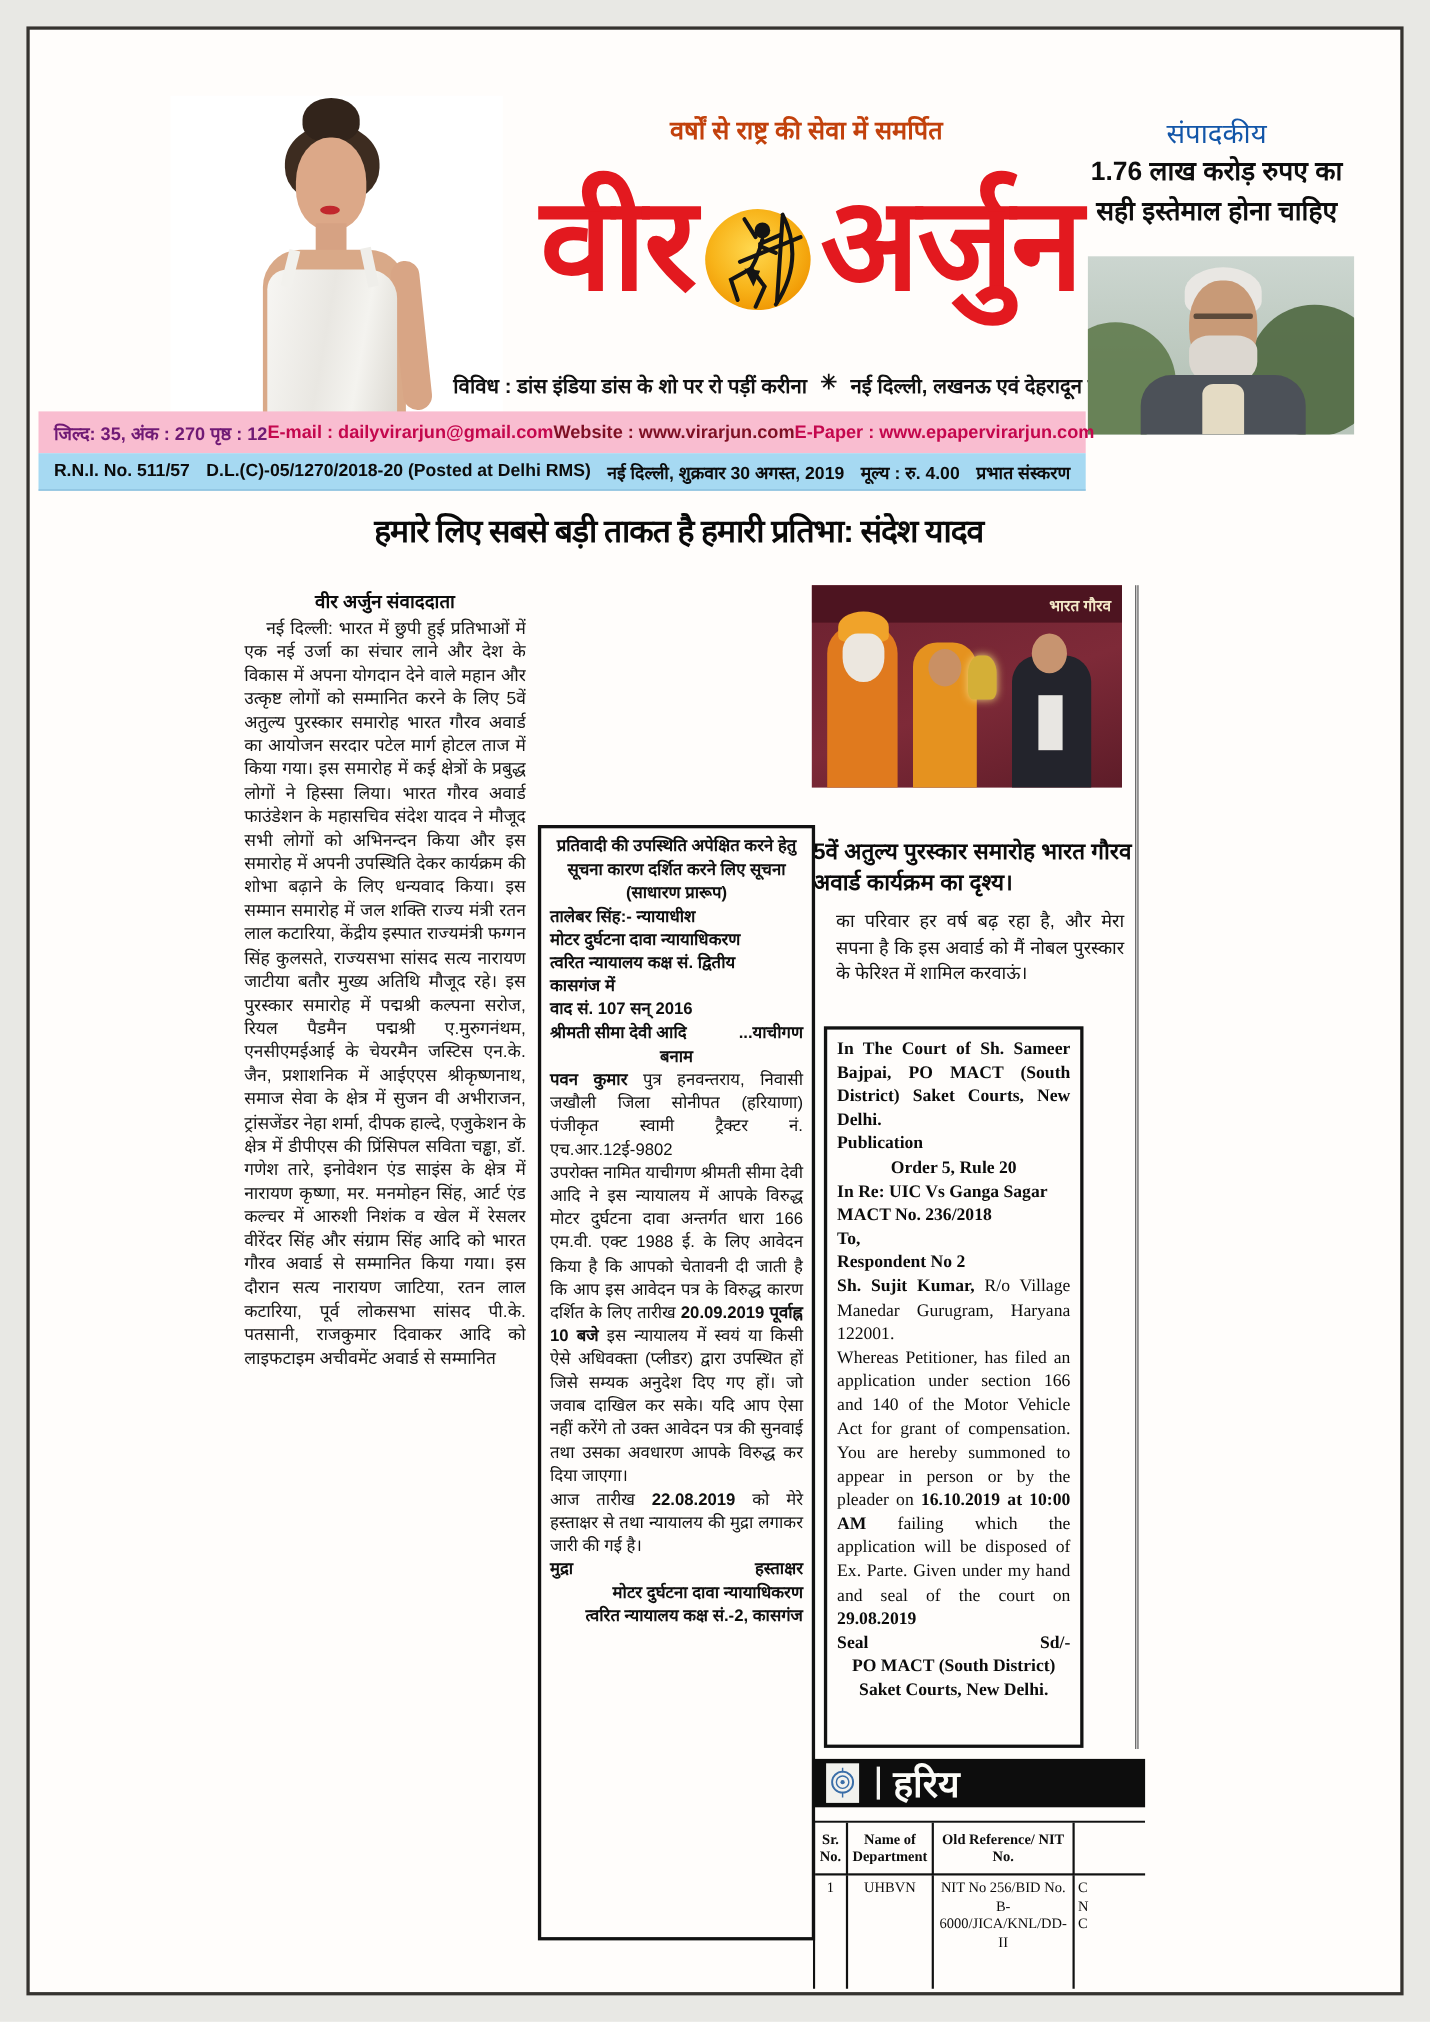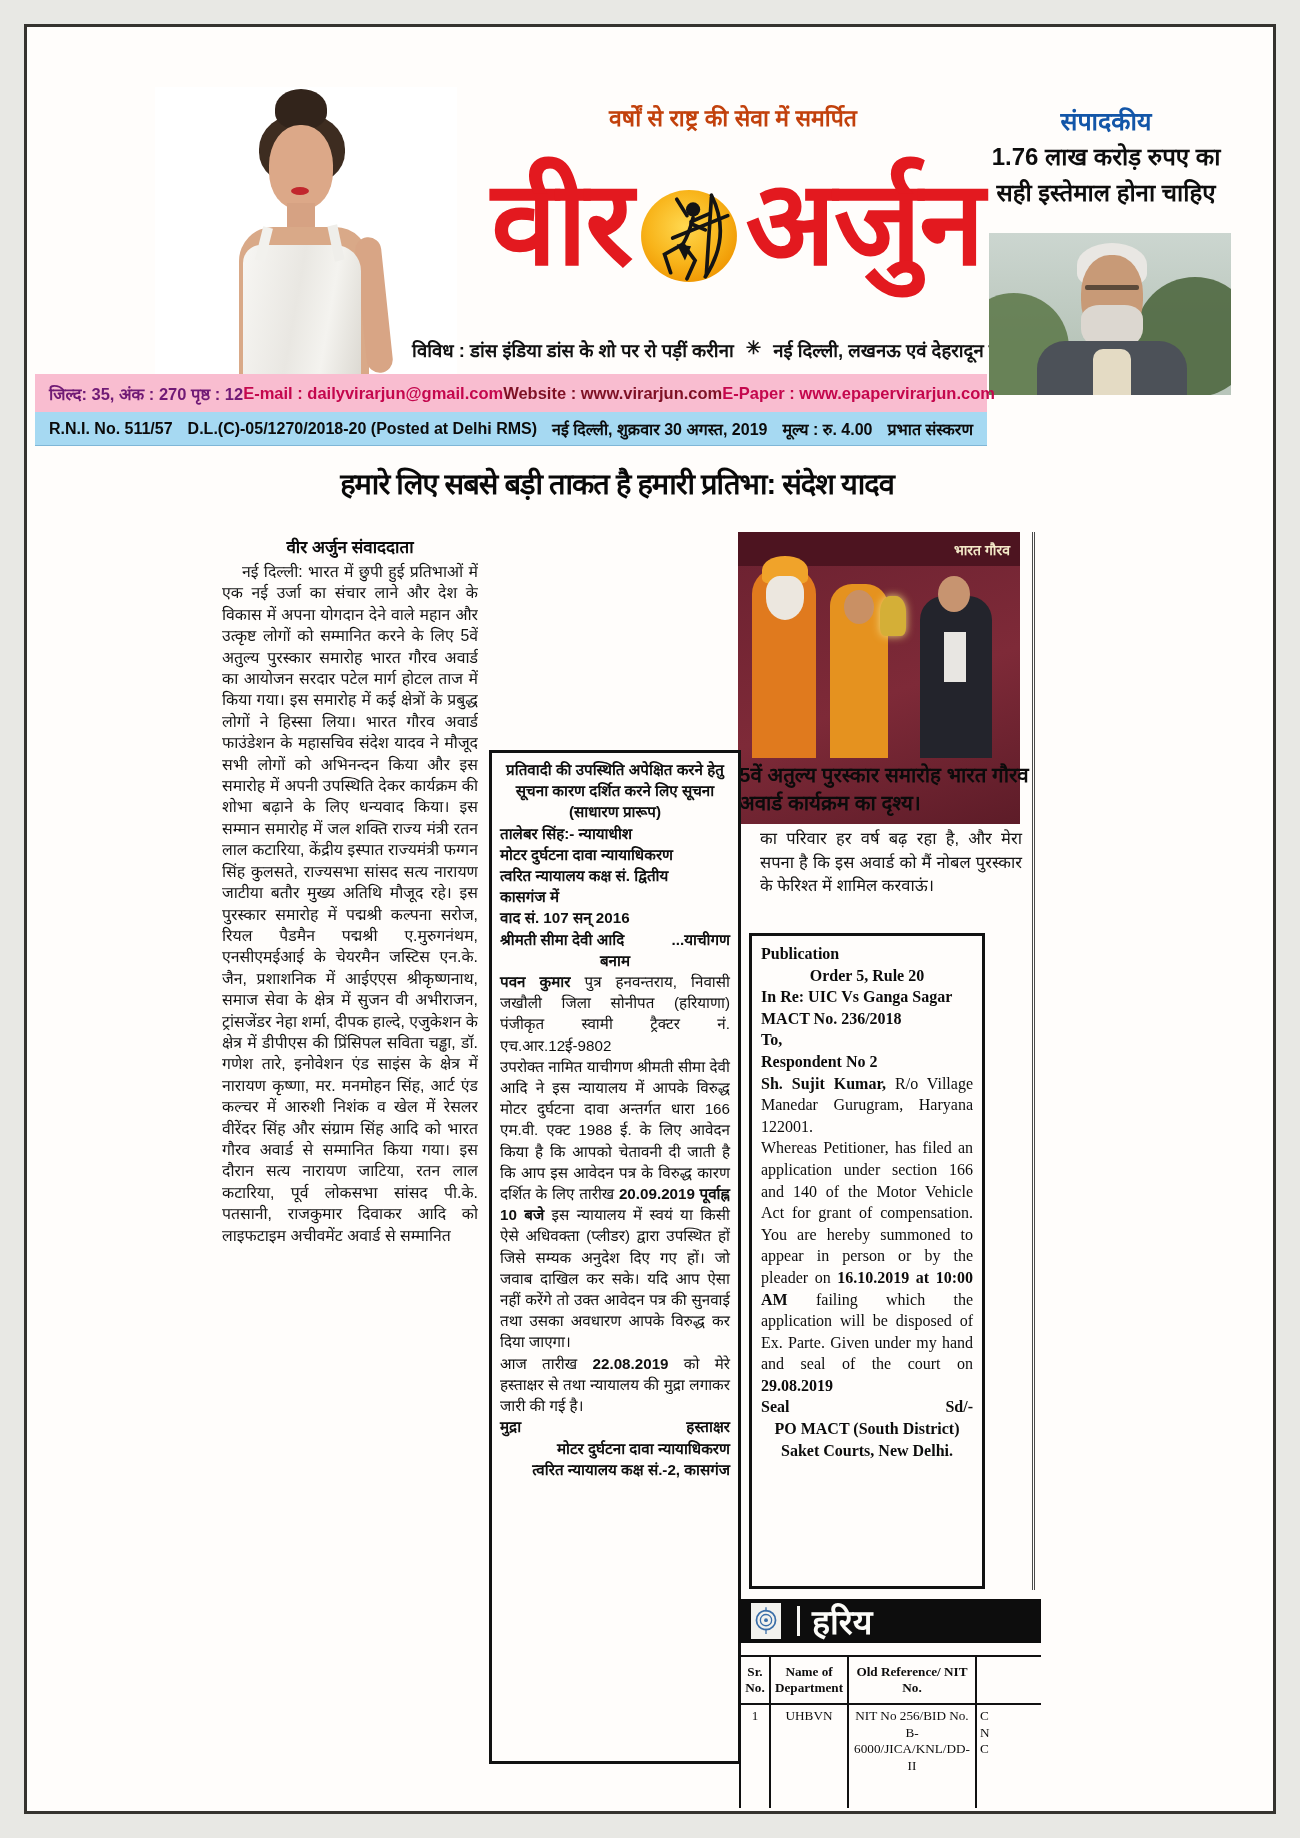--- a/index.html
+++ b/index.html
@@ -27,21 +27,21 @@
   .k-strap{position:absolute;left:104px;top:140px;width:10px;height:34px;background:#f2f1ed;transform:rotate(14deg);}
   .k-strap2{position:absolute;left:176px;top:138px;width:10px;height:36px;background:#efeeea;transform:rotate(-12deg);}
   .k-arm{position:absolute;left:206px;top:150px;width:26px;height:136px;background:#d8a585;border-radius:14px;transform:rotate(-6deg);}
 
   .tagline{left:468px;top:74px;width:476px;text-align:center;font-size:23px;font-weight:700;color:#c2410c;}
   .title-row{left:420px;top:96px;width:580px;height:200px;display:flex;align-items:center;justify-content:center;gap:6px;}
   .title-word{color:#e3191f;font-size:118px;font-weight:800;line-height:170px;letter-spacing:-2px;}
   .logo-wrap{width:102px;height:102px;flex:0 0 auto;margin-top:26px;}
   .strapline{left:446px;top:310px;width:530px;display:flex;justify-content:center;gap:12px;font-size:18.5px;font-weight:700;color:#111;white-space:nowrap;}
 
-  .ed-label{left:948px;top:76px;width:262px;text-align:center;font-size:25px;font-weight:700;color:#1356a8;}
+  .ed-label{left:948px;top:76px;width:262px;text-align:center;font-size:25px;font-weight:400;color:#1356a8;}
   .ed-headline{left:938px;top:112px;width:282px;text-align:center;font-size:24px;font-weight:800;color:#0d0d0d;line-height:36px;}
   .ed-photo{left:962px;top:206px;width:242px;height:162px;overflow:hidden;background:linear-gradient(#ccd6d0,#b8c5ba 70%);}
   .m-tree1{position:absolute;left:-30px;top:60px;width:110px;height:110px;background:#54703f;border-radius:50%;opacity:.8;}
   .m-tree2{position:absolute;right:-24px;top:44px;width:120px;height:120px;background:#486238;border-radius:50%;opacity:.85;}
   .m-hair{position:absolute;left:88px;top:10px;width:70px;height:44px;background:#e9e7e3;border-radius:50% 50% 30% 30%;}
   .m-face{position:absolute;left:92px;top:22px;width:62px;height:84px;background:#c89a77;border-radius:46%;}
   .m-glasses{position:absolute;left:96px;top:52px;width:54px;height:5px;background:#5c4a3a;border-radius:2px;}
   .m-beard{position:absolute;left:92px;top:72px;width:62px;height:46px;background:#dcd7d0;border-radius:30% 30% 48% 48%;}
   .m-body{position:absolute;left:48px;top:108px;width:150px;height:60px;background:#4c5158;border-radius:28px 28px 0 0;}
   .m-vest{position:absolute;left:104px;top:116px;width:38px;height:46px;background:#e4dbc4;border-radius:10px 10px 0 0;}
@@ -55,21 +55,21 @@
   .c-maroon{color:#7e1024;}
 
   
   .headline{left:160px;top:424px;width:860px;text-align:center;font-size:29px;font-weight:800;color:#090909;line-height:66px;letter-spacing:-1px;}
   .bodytext{font-size:15.8px;line-height:21.4px;color:#141414;text-align:justify;}
   .byline{font-size:17px;font-weight:800;text-align:center;margin:0 0 3px 0;color:#0d0d0d;}
   .col1{left:195px;top:508px;width:256px;height:1020px;overflow:hidden;}
   .col2{left:464px;top:508px;width:248px;height:212px;overflow:hidden;}
   .indent{text-indent:20px;}
 
-  .award-photo{left:711px;top:505px;width:282px;height:292px;overflow:hidden;background:linear-gradient(160deg,#6b2130 0%,#7e2a38 55%,#5d1c28 100%);}
+  .award-photo{left:711px;top:505px;width:282px;height:184px;overflow:hidden;background:linear-gradient(160deg,#6b2130 0%,#7e2a38 55%,#5d1c28 100%);}
   .a-banner{position:absolute;left:0;top:0;width:100%;height:34px;background:#4d1420;display:flex;align-items:center;justify-content:flex-end;padding-right:10px;box-sizing:border-box;color:#f3e9c8;font-size:14px;font-weight:700;}
   .a-sadhu{position:absolute;left:14px;top:36px;width:64px;height:190px;background:#e07a1e;border-radius:26px 26px 0 0;}
   .a-beard{position:absolute;left:28px;top:44px;width:38px;height:44px;background:#ece7df;border-radius:40% 40% 55% 55%;}
   .a-turban{position:absolute;left:24px;top:24px;width:46px;height:28px;background:#f0a32a;border-radius:50% 50% 20% 20%;}
   .a-fig2{position:absolute;left:92px;top:52px;width:58px;height:174px;background:#e5921f;border-radius:22px 22px 0 0;}
   .a-face2{position:absolute;left:106px;top:58px;width:30px;height:34px;background:#c99064;border-radius:50%;}
   .a-trophy{position:absolute;left:142px;top:64px;width:26px;height:40px;background:#d4af37;border-radius:40% 40% 20% 20%;box-shadow:0 0 8px #f1d97c;}
   .a-suit{position:absolute;left:182px;top:64px;width:72px;height:162px;background:#23242c;border-radius:24px 24px 0 0;}
   .a-face3{position:absolute;left:200px;top:44px;width:32px;height:36px;background:#c79470;border-radius:50%;}
   .a-shirt{position:absolute;left:206px;top:100px;width:22px;height:50px;background:#e8e6e2;}
@@ -237,20 +237,21 @@
     <div><span>आज तारीख </span><span class="bold">22.08.2019</span><span> को मेरे हस्ताक्षर से तथा न्यायालय की मुद्रा लगाकर जारी की गई है।</span></div>
     <div class="hb-flex">
       <span>मुद्रा</span>
       <span>हस्ताक्षर</span>
     </div>
     <div class="hb-footer">मोटर दुर्घटना दावा न्यायाधिकरण</div>
     <div class="hb-footer">त्वरित न्यायालय कक्ष सं.-2, कासगंज</div>
   </div>
 
   <div class="abs english-box">
+    <div class="eb-head">In The Court of Sh. Sameer Bajpai, PO MACT (South District) Saket Courts, New Delhi.</div>
     <div class="eb-head">Publication</div>
     <div class="eb-center">Order 5, Rule 20</div>
     <div class="eb-head">In Re: UIC Vs Ganga Sagar</div>
     <div class="eb-head">MACT No. 236/2018</div>
     <div class="eb-head">To,</div>
     <div class="eb-head">Respondent No 2</div>
     <div class="eb-body"><span style="font-weight:700">Sh. Sujit Kumar,</span><span> R/o Village Manedar Gurugram, Haryana 122001.</span></div>
     <div class="eb-body"><span>Whereas Petitioner, has filed an application under section 166 and 140 of the Motor Vehicle Act for grant of compensation. You are hereby summoned to appear in person or by the pleader on </span><span style="font-weight:700">16.10.2019 at 10:00 AM</span><span> failing which the application will be disposed of Ex. Parte. Given under my hand and seal of the court on </span><span style="font-weight:700">29.08.2019</span></div>
     <div class="eb-flex">
       <span>Seal</span>

